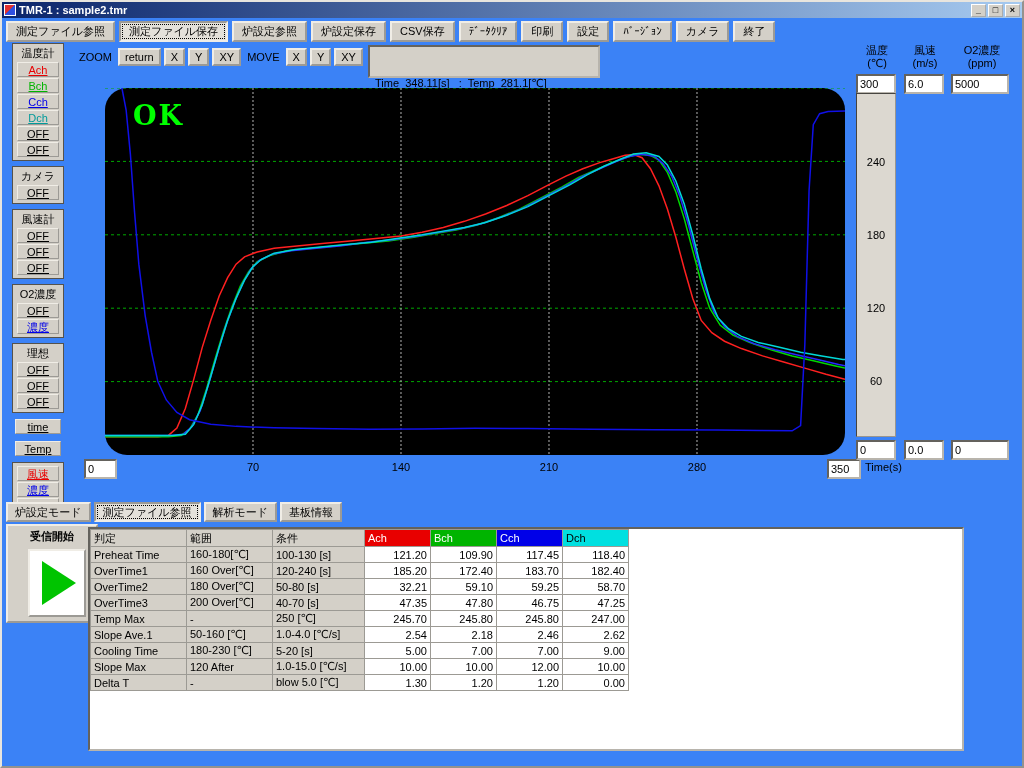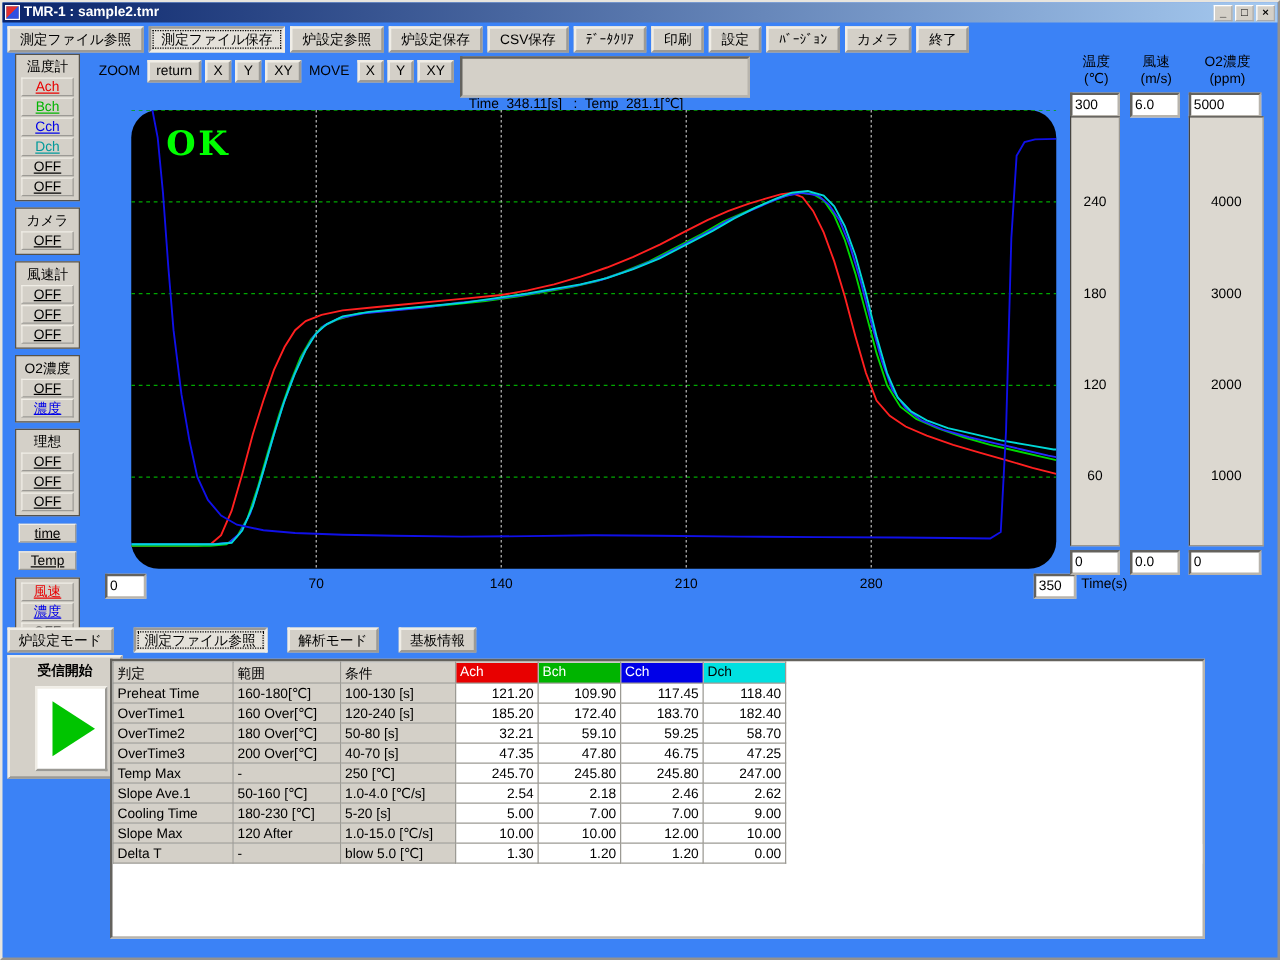--- a/index.html
+++ b/index.html
@@ -67,21 +67,21 @@
   .axmax { position:absolute; top:30px; left:1px; }
   .axmin { position:absolute; top:396px; left:1px; }
   .axcol.temp .inputf, .axcol.wind .inputf { width:40px; }
   .axcol.o2 .inputf { width:58px; }
   .axpanel { position:absolute; top:49px; left:1px; right:3px; height:344px;
     background:#dcd8d0; border:1px inset #9a968e; }
   .tick { position:absolute; left:0; right:0; text-align:center; transform:translateY(-50%); }
   .t1 { top:19.8%; } .t2 { top:41.3%; } .t3 { top:62.5%; } .t4 { top:84%; }
 
   
-  .modebar { position:absolute; left:4px; top:500px; display:flex; gap:16px; }
+  .modebar { position:absolute; left:4px; top:500px; display:flex; gap:3px; }
   .modebtn { height:20px; padding:1px 7px; white-space:nowrap; }
 
   
   .rcv { position:absolute; left:4px; top:522px; width:92px; height:99px; border:2px outset #f0ede6; background:#d4d0c8; text-align:center; }
   .rcvlabel { font-weight:bold; margin-top:3px; }
   .playbtn { margin-top:5px; width:58px; height:68px; background:#fff; border:2px outset #f0ede6; position:relative; }
   .tri { position:absolute; left:12px; top:10px; width:0; height:0;
     border-left:34px solid var(--play); border-top:22px solid transparent; border-bottom:22px solid transparent; }
 
   
@@ -233,26 +233,20 @@
     <input class="inputf axmax" value="6.0" style="">
     <input class="inputf axmin" value="0.0" style="">
   </div>
 
   <div class="axcol o2">
     <div class="axhdr">
       <span>O2濃度</span>
       <span>(ppm)</span>
     </div>
     <input class="inputf axmax" value="5000" style="">
-    <div class="axpanel">
-      <span class="tick t1">4000</span>
-      <span class="tick t2">3000</span>
-      <span class="tick t3">2000</span>
-      <span class="tick t4">1000</span>
-    </div>
     <input class="inputf axmin" value="0" style="">
   </div>
 
   <div class="modebar">
     <button class="modebtn raised">炉設定モード</button>
     <button class="modebtn pressed">測定ファイル参照</button>
     <button class="modebtn raised">解析モード</button>
     <button class="modebtn raised">基板情報</button>
   </div>
 

